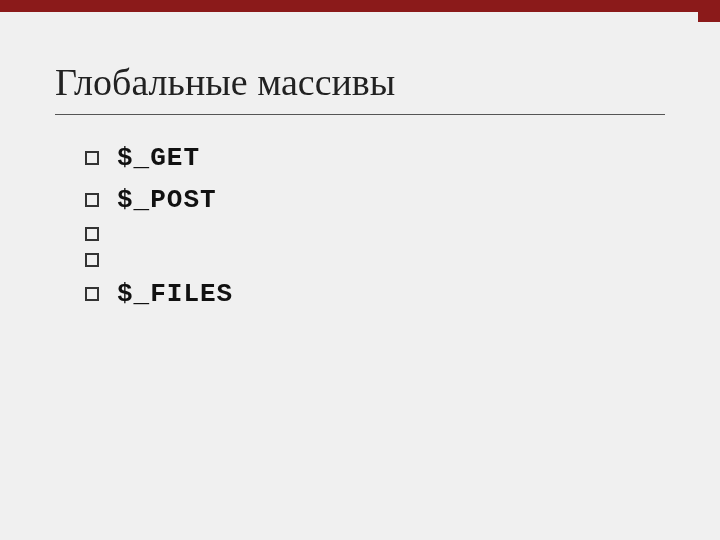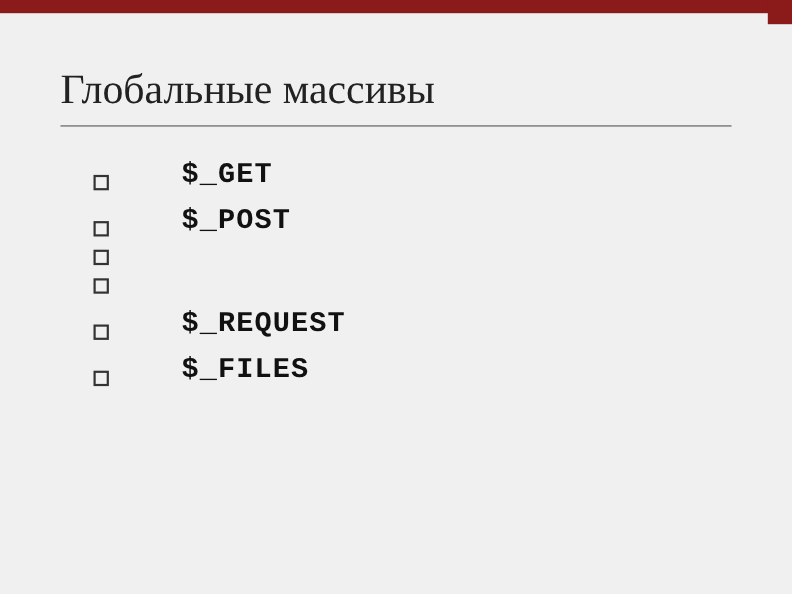--- a/index.html
+++ b/index.html
@@ -53,23 +53,22 @@
       border-top: 1px solid #555555;
       margin-bottom: 28px;
     }
 
     .list-container {
       padding-left: 30px;
     }
 
     .list-item {
       display: flex;
-      align-items: flex-end;
+      align-items: center;
       margin-bottom: 12px;
-      gap: 48px;
     }
 
     .checkbox-icon {
       width: 14px;
       height: 14px;
       border: 2px solid #333333;
       background-color: transparent;
       margin-right: 18px;
       flex-shrink: 0;
       display: inline-block;
@@ -103,20 +102,16 @@
         <span class="item-text">$_POST</span>
       </div>
       <div class="list-item">
         <span class="checkbox-icon"></span>
       </div>
       <div class="list-item">
         <span class="checkbox-icon"></span>
       </div>
       <div class="list-item">
         <span class="checkbox-icon"></span>
-        <span class="item-text">$_REQUEST</span>
-      </div>
-      <div class="list-item">
-        <span class="checkbox-icon"></span>
         <span class="item-text">$_FILES</span>
       </div>
     </div>
 </div>
 
 </body></html>

